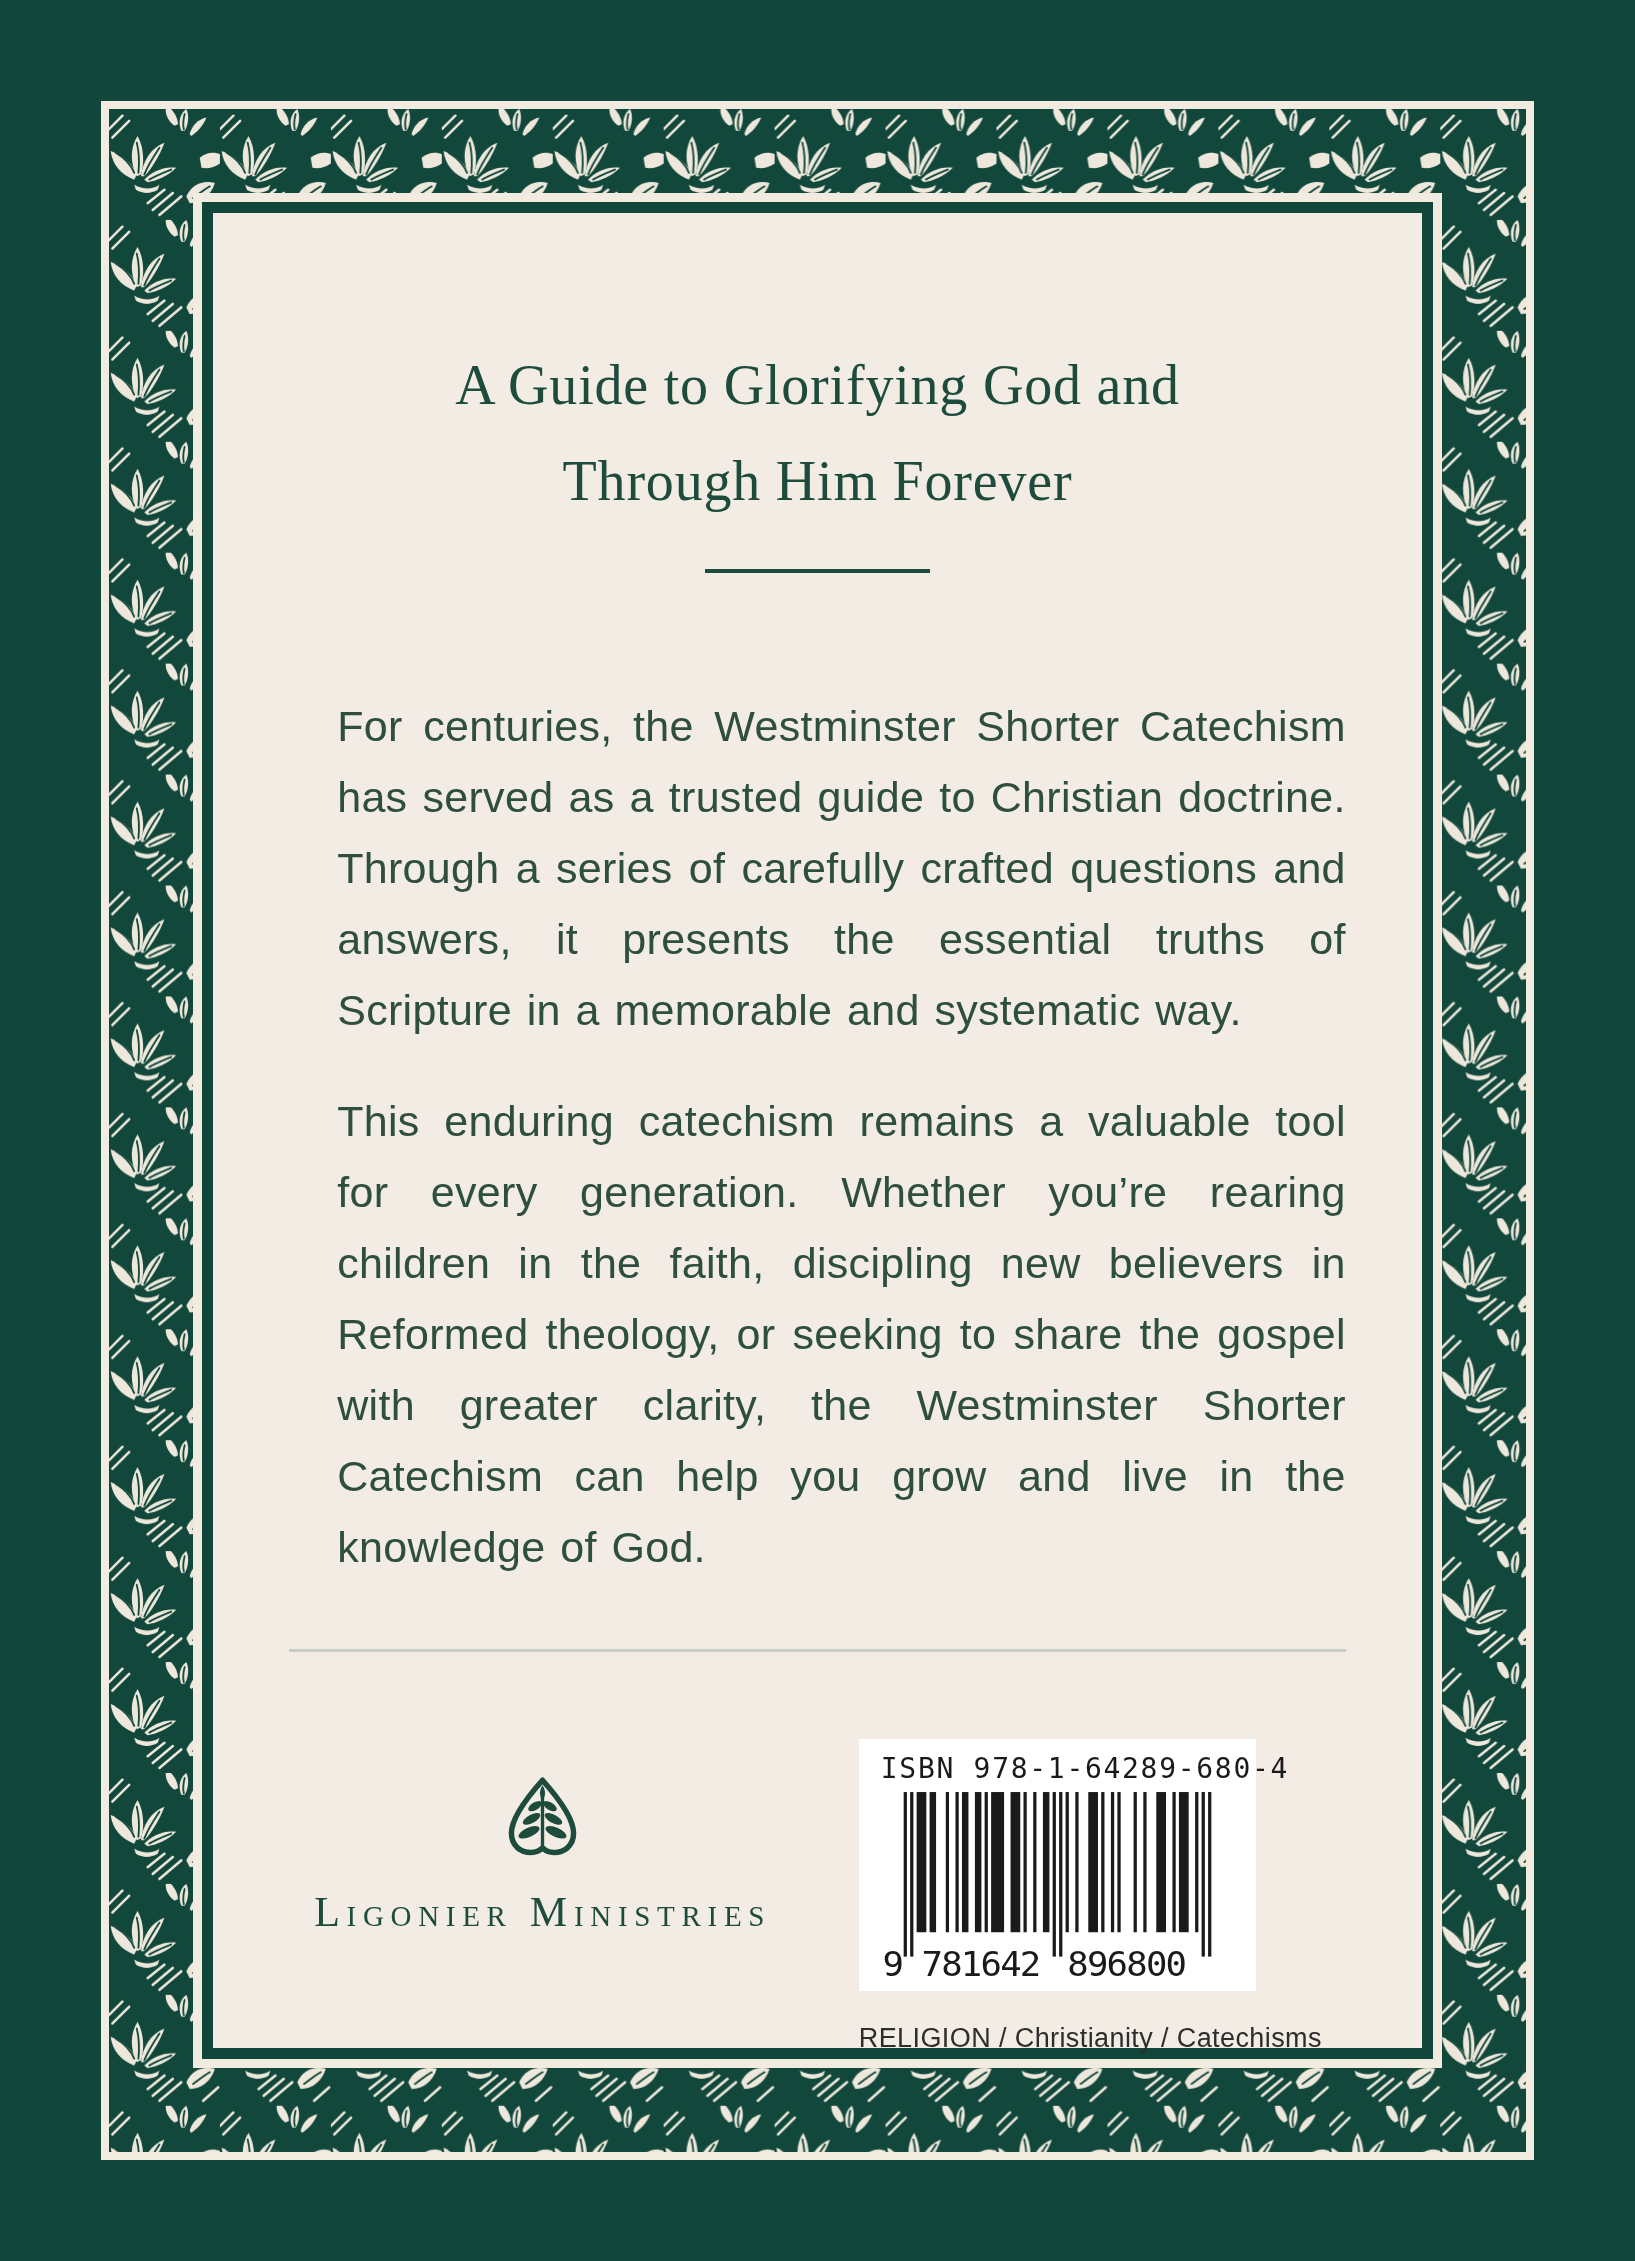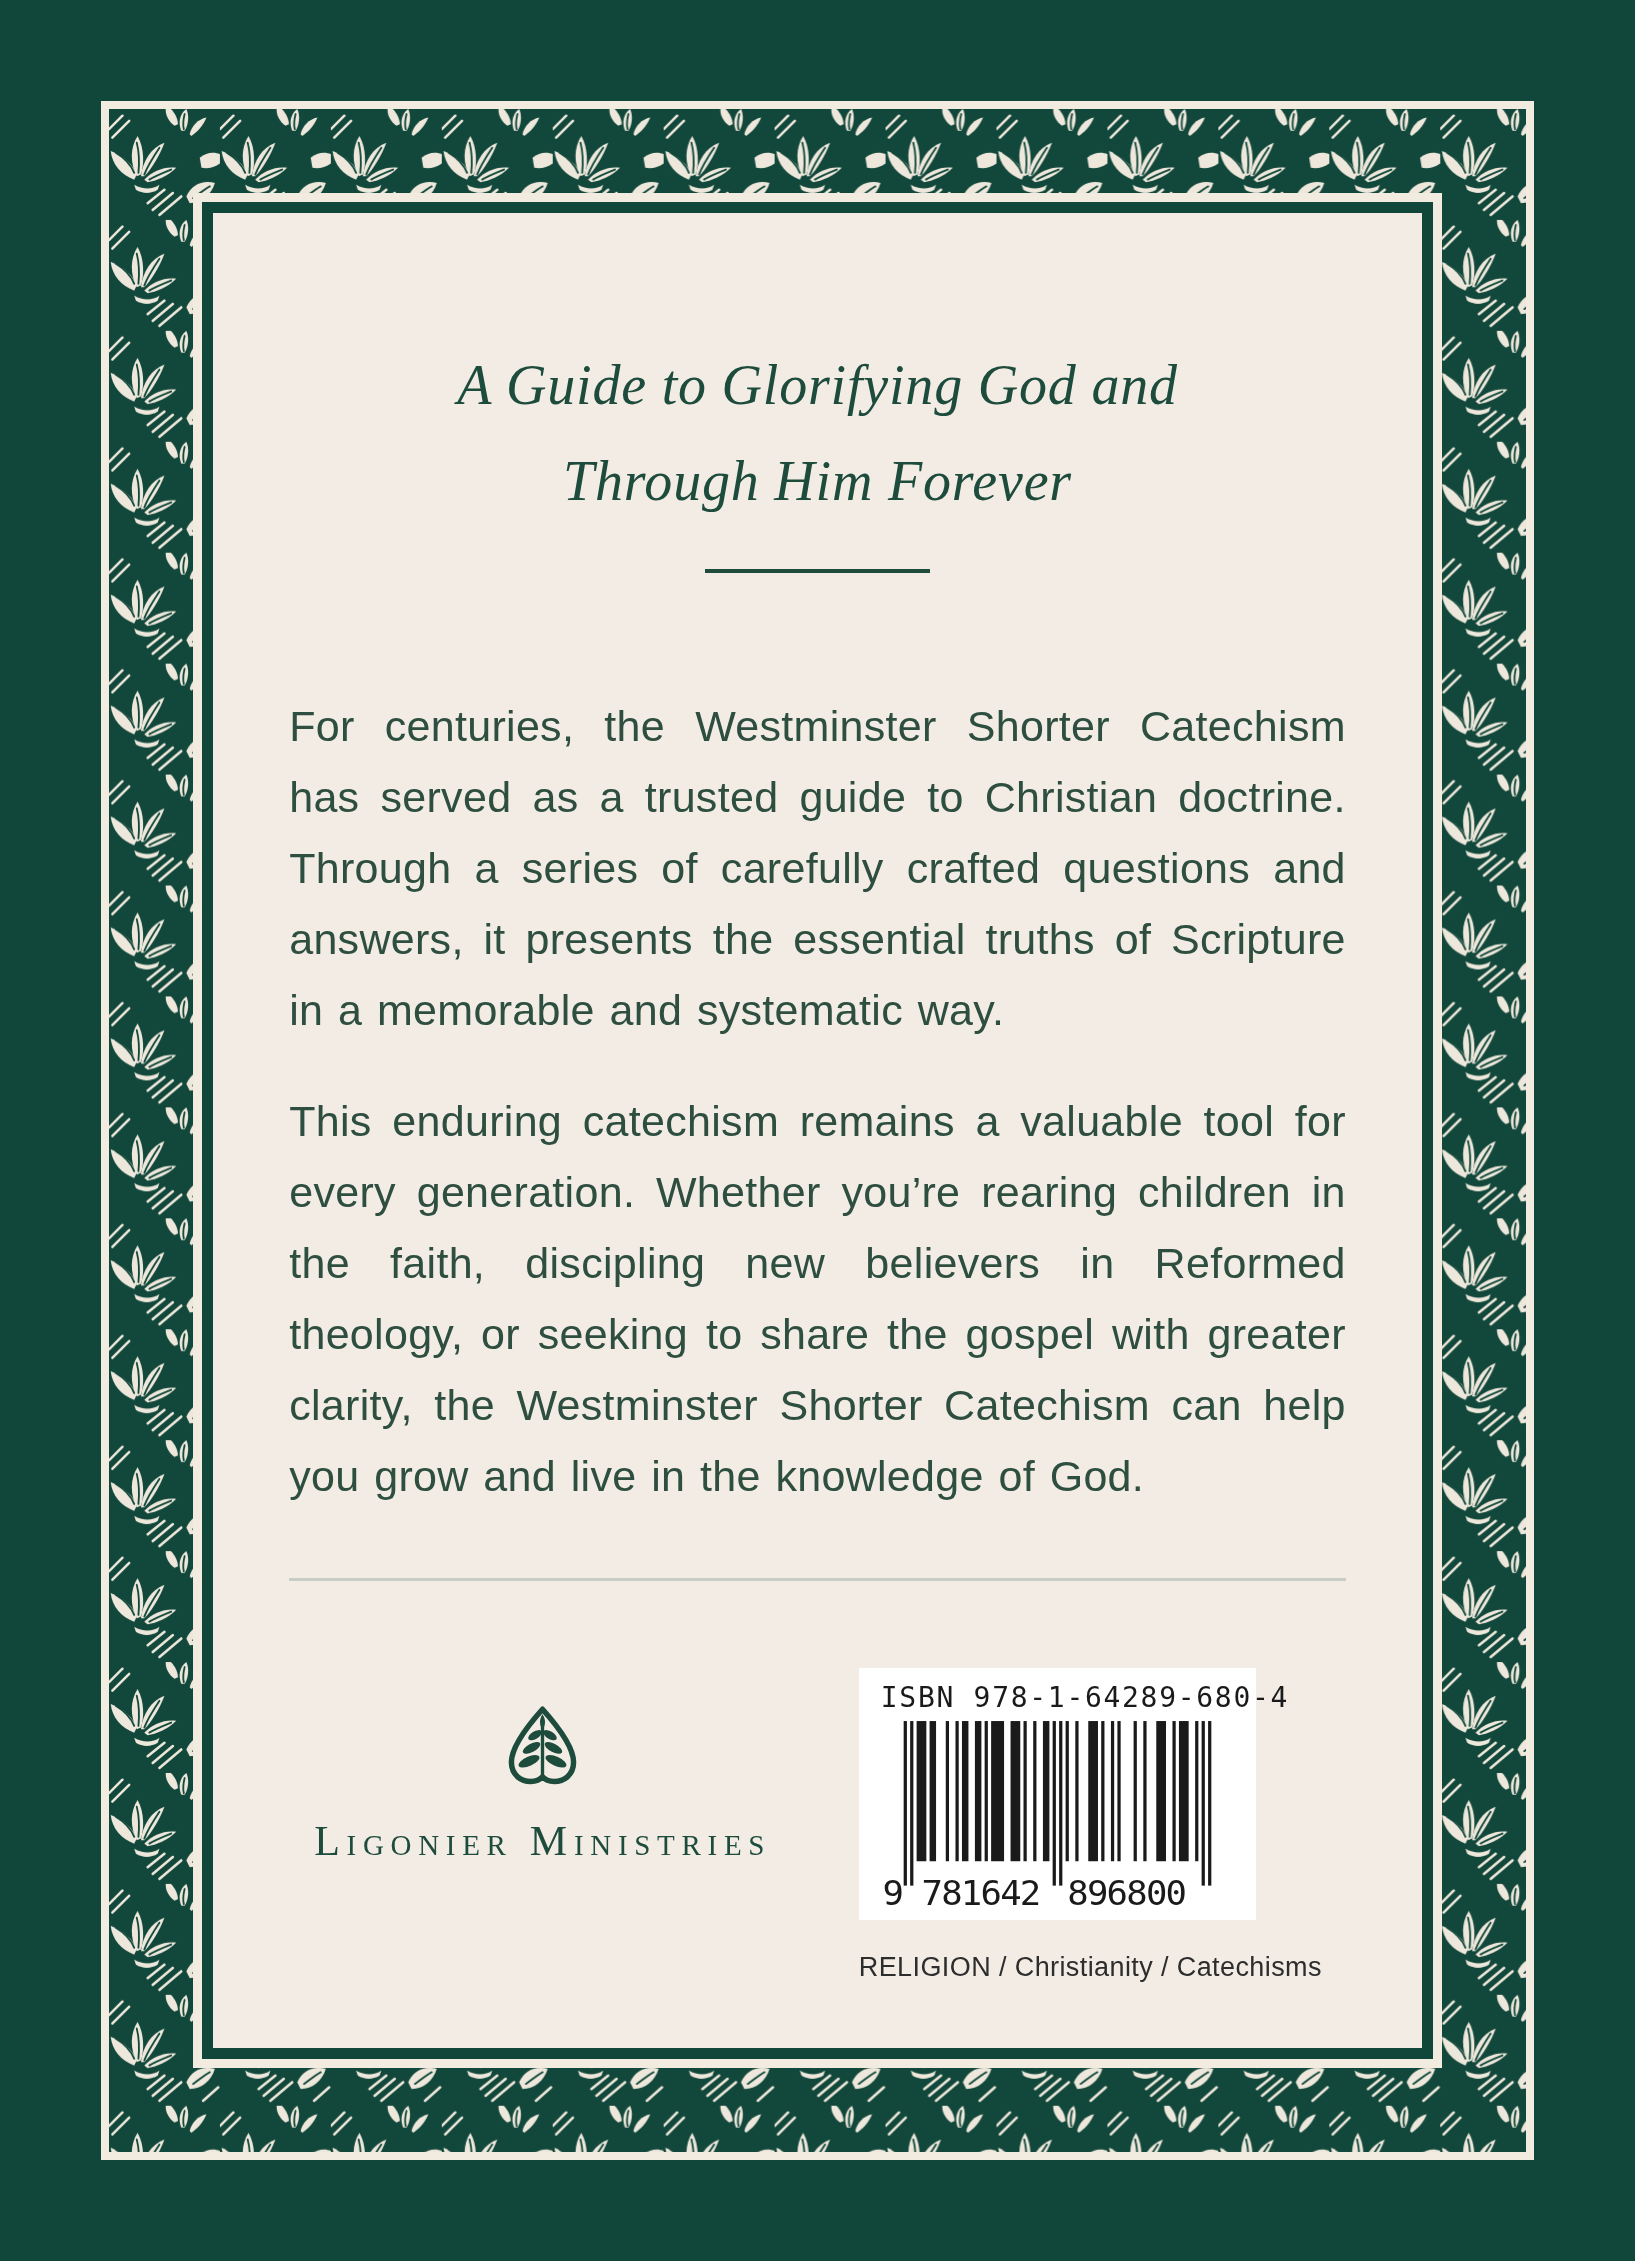--- a/index.html
+++ b/index.html
@@ -16,27 +16,27 @@
   html,body{width:1635px;height:2261px;}
   body{background:var(--green);font-family:"Liberation Sans",sans-serif;}
   .page{position:relative;width:1635px;height:2261px;background:var(--green);overflow:hidden;}
 
   .band{position:absolute;inset:101px;border:8.4px solid var(--cream-line);}
   .floral-svg{position:absolute;inset:0;width:100%;height:100%;display:block;}
   .gap{position:absolute;inset:84px;background:var(--cream-line);padding:9.2px;}
   .panel{width:100%;height:100%;background:var(--panel);border:11px solid var(--green);position:relative;}
 
   .title-block{padding-top:124px;text-align:center;color:var(--title-green);
-    font-family:"Liberation Serif",serif;font-style:italic;font-weight:normal;
+    font-family:"Liberation Serif",serif;font-weight:normal;
     font-size:56px;line-height:96px;letter-spacing:0.8px;}
   .title-divider{width:225px;height:3.4px;background:var(--title-green);margin:40px auto 0;}
 
   .body-text{padding:0 76px;margin-top:118px;color:var(--text-green);
     font-size:43px;line-height:71px;letter-spacing:0.3px;word-spacing:2.5px;
-    text-align:justify;}
+    text-align:justify;margin-left:48px;}
   .body-text p + p{margin-top:40px;}
 
   .light-divider{height:3.4px;background:var(--divider-light);margin:66px 76px 0;}
 
   .bottom-row{display:flex;justify-content:space-between;align-items:flex-start;
     margin-top:87px;padding-left:94px;padding-right:166px;}
   .logo-block{width:471px;text-align:center;padding-top:37px;}
   .logo-icon{width:87px;height:84px;display:inline-block;}
   .wordmark{margin-top:25px;color:var(--title-green);
     font-family:"Liberation Serif",serif;font-variant:small-caps;

